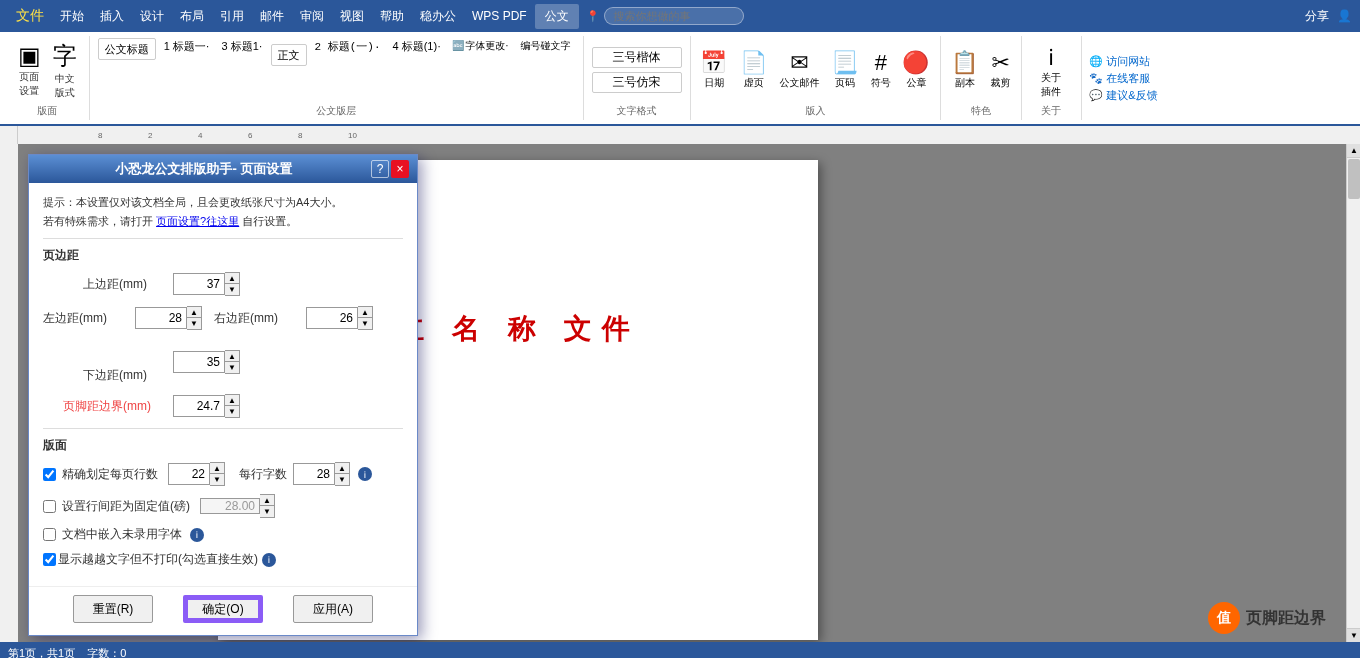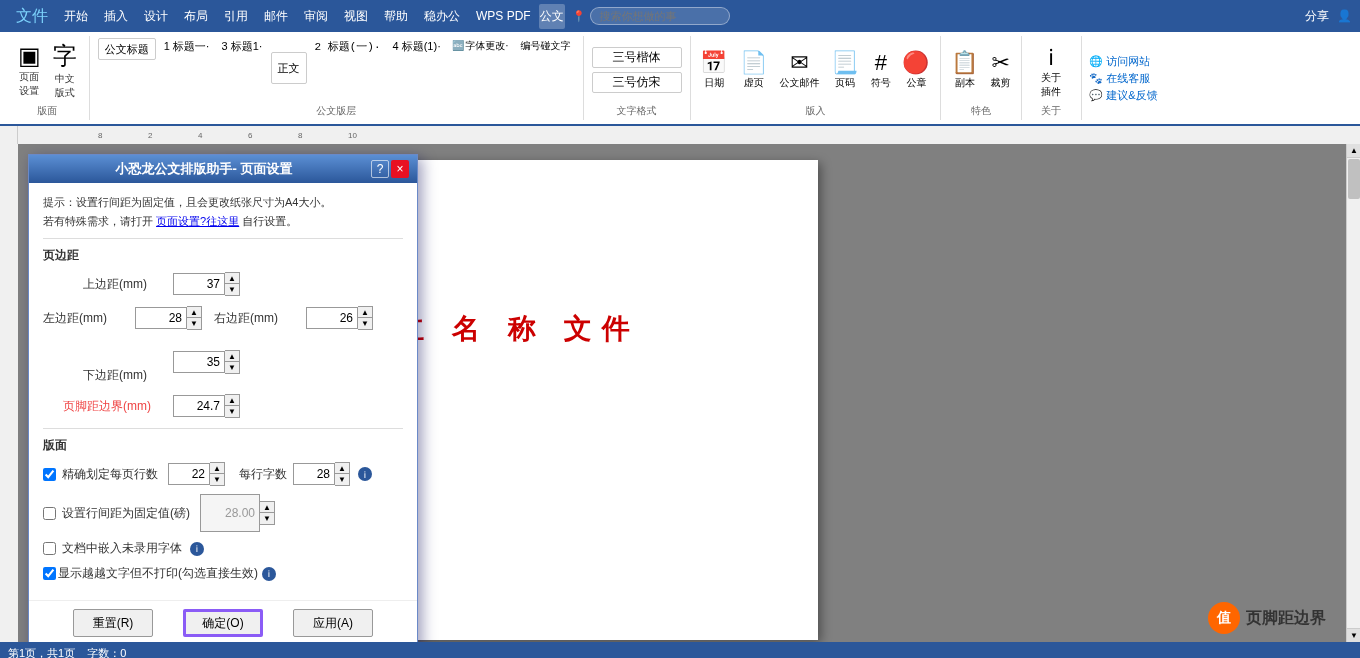--- a/index.html
+++ b/index.html
@@ -2,33 +2,33 @@
 <html><head>
   <meta charset="utf-8">
   <style>
     * { box-sizing: border-box; margin: 0; padding: 0; }
     body { font-family: 'SimSun', '宋体', sans-serif; font-size: 12px; background: #f0f0f0; overflow: hidden; width: 1360px; height: 658px; }
   </style>
 </head>
 <body>
 
 <div style="display:flex; align-items:center; background:#2b579a; height:32px; padding: 0 8px;">
-  <div style="color:#7dd3fc;font-size:16px;padding:4px 8px;cursor:pointer;">文件</div>
+  <div style="color:#fde047;font-size:14px;padding:4px 8px;cursor:pointer;">文件</div>
   <div style="color:#fff;font-size:12px;padding:4px 8px;cursor:pointer;">开始</div>
   <div style="color:#fff;font-size:12px;padding:4px 8px;cursor:pointer;">插入</div>
   <div style="color:#fff;font-size:12px;padding:4px 8px;cursor:pointer;">设计</div>
   <div style="color:#fff;font-size:12px;padding:4px 8px;cursor:pointer;">布局</div>
   <div style="color:#fff;font-size:12px;padding:4px 8px;cursor:pointer;">引用</div>
   <div style="color:#fff;font-size:12px;padding:4px 8px;cursor:pointer;">邮件</div>
   <div style="color:#fff;font-size:12px;padding:4px 8px;cursor:pointer;">审阅</div>
   <div style="color:#fff;font-size:12px;padding:4px 8px;cursor:pointer;">视图</div>
   <div style="color:#fff;font-size:12px;padding:4px 8px;cursor:pointer;">帮助</div>
   <div style="color:#fff;font-size:12px;padding:4px 8px;cursor:pointer;">稳办公</div>
   <div style="color:#fff;font-size:12px;padding:4px 8px;cursor:pointer;">WPS PDF</div>
-  <div style="color:#fff;font-size:12px;padding:4px 1px;cursor:pointer;background:rgba(255,255,255,0.25);border-radius:2px;">公文</div>
+  <div style="color:#fff;font-size:12px;padding:4px 10px;cursor:pointer;background:rgba(255,255,255,0.25);border-radius:2px;">公文</div>
   <div style="margin-left:8px;color:#fff;font-size:11px;">📍</div>
   <input style="margin-left: 4px; background: rgba(255, 255, 255, 0.15); border: 1px solid rgba(255, 255, 255, 0.4); color: rgb(255, 255, 255); padding: 2px 8px; font-size: 11px; width: 140px; border-radius: 10px; outline: none;" placeholder="搜索你想做的事">
   <div style="margin-left:auto;color:#fff;font-size:12px;padding:2px 8px;cursor:pointer;">分享</div>
   <div style="color:#fff;font-size:12px;cursor:pointer;">👤</div>
 </div>
 
 <div style="background:#fff;border-bottom:2px solid #2b579a;padding:4px 6px;display:flex;align-items:stretch;min-height:90px;">
 
   <div style="display:flex;flex-direction:column;align-items:center;border-right:1px solid #ddd;padding:2px 8px;min-width:80px;">
     <div style="display:flex;gap:4px;flex:1;align-items:center;">
@@ -44,21 +44,21 @@
       </div>
     </div>
     <div style="font-size:10px;color:#666;margin-top:2px;">版面</div>
   </div>
 
   <div style="display:flex;flex-direction:column;align-items:center;border-right:1px solid #ddd;padding:2px 8px;min-width:200px;">
     <div style="display:flex;gap:4px;flex:1;align-items:flex-start;flex-wrap:wrap;">
       <div style="display:flex;align-items:center;border:1px solid #ccc;padding:2px 6px;cursor:pointer;font-size:11px;white-space:nowrap;border-radius:2px;height:22px;">公文标题</div>
       <div style="font-size:11px;cursor:pointer;padding:1px 4px;">1 标题一·</div>
       <div style="font-size:11px;cursor:pointer;padding:1px 4px;">3 标题1·</div>
-      <div style="display:flex;align-items:center;border:1px solid #ccc;padding:2px 6px;cursor:pointer;font-size:11px;white-space:nowrap;border-radius:2px;height:32px;margin-top:14px;">正文</div>
+      <div style="display:flex;align-items:center;border:1px solid #ccc;padding:2px 6px;cursor:pointer;font-size:11px;white-space:nowrap;border-radius:2px;height:22px;margin-top:6px;">正文</div>
       <div style="font-size:11px;cursor:pointer;padding:1px 4px;font-family:Liberation Mono, monospace;">2 标题(一)·</div>
       <div style="font-size:11px;cursor:pointer;padding:1px 4px;">4 标题(1)·</div>
       <div style="font-size:10px;cursor:pointer;padding:1px 4px;">🔤字体更改·</div>
       <div style="font-size:10px;cursor:pointer;padding:1px 4px;">编号碰文字</div>
     </div>
     <div style="font-size:10px;color:#666;margin-top:2px;">公文版层</div>
   </div>
 
   <div style="display:flex;flex-direction:column;align-items:center;border-right:1px solid #ddd;padding:2px 8px;min-width:80px;">
     <div style="display:flex;gap:4px;flex:1;align-items:center;flex-direction:column;justify-content:center;">
@@ -171,21 +171,21 @@
 
         <div style="background:linear-gradient(to bottom,#5b8fd4,#2b579a);color:#fff;padding:5px 8px;display:flex;align-items:center;">
           <div style="flex:1;text-align:center;font-size:13px;font-weight:bold;">小恐龙公文排版助手- 页面设置</div>
           <span style="width:18px;height:18px;border:1px solid rgba(255,255,255,0.6);border-radius:2px;display:flex;align-items:center;justify-content:center;cursor:pointer;font-size:12px;margin-right:2px;">?</span>
           <span style="width:18px;height:18px;background:#e81123;border-radius:2px;display:flex;align-items:center;justify-content:center;cursor:pointer;font-size:12px;">×</span>
         </div>
 
         <div style="padding:10px 14px;">
 
           <div style="font-size:11px;color:#333;line-height:1.7;margin-bottom:8px;border-bottom:1px solid #ddd;padding-bottom:8px;">
-            <span>提示：设置行间距为固定值，且会更改纸张尺寸为A4大小。</span><br>
+            <span>提示：本设置仅对该文档全局，且会更改纸张尺寸为A4大小。</span><br>
             <span>若有特殊需求，请打开</span>
             <a href="#" style="color:#0000ee;text-decoration:underline;">页面设置?往这里</a>
             <span>自行设置。</span>
           </div>
 
           <div>
             <div style="font-size:12px;font-weight:bold;color:#333;margin-bottom:8px;">页边距</div>
 
             <div style="display:flex;align-items:center;margin-bottom:10px;padding-left:40px;">
               <label style="font-size:12px;color:#333;width:90px;">上边距(mm)</label>
@@ -261,21 +261,21 @@
                   <div style="width:14px;height:11px;background:#f0f0f0;display:flex;align-items:center;justify-content:center;cursor:pointer;font-size:8px;">▼</div>
                 </div>
               </div>
               <span style="width:14px;height:14px;background:#2b579a;color:#fff;border-radius:50%;font-size:9px;display:flex;align-items:center;justify-content:center;cursor:pointer;margin-left:2px;">ℹ</span>
             </div>
 
             <div style="display:flex;align-items:center;margin-bottom:8px;gap:6px;">
               <input type="checkbox" style="cursor: pointer;">
               <label style="font-size:12px;color:#333;">设置行间距为固定值(磅)</label>
               <div style="display:flex;align-items:center;margin-left:4px;">
-                <input type="text" style="width: 60px; height: 38px; border: 1px solid rgb(153, 153, 153); padding: 1px 4px; font-size: 12px; text-align: right; outline: none; background: rgb(245, 245, 245); color: rgb(153, 153, 153);" value="28.00">
+                <input type="text" style="width: 60px; height: 16px; border: 1px solid rgb(153, 153, 153); padding: 1px 4px; font-size: 12px; text-align: right; outline: none; background: rgb(245, 245, 245); color: rgb(153, 153, 153);" value="28.00">
                 <div style="display:flex;flex-direction:column;border:1px solid #999;border-left:none;">
                   <div style="width:14px;height:11px;background:#f0f0f0;display:flex;align-items:center;justify-content:center;cursor:pointer;font-size:8px;border-bottom:1px solid #999;">▲</div>
                   <div style="width:14px;height:11px;background:#f0f0f0;display:flex;align-items:center;justify-content:center;cursor:pointer;font-size:8px;">▼</div>
                 </div>
               </div>
             </div>
 
             <div style="display:flex;align-items:center;margin-bottom:8px;gap:6px;">
               <input type="checkbox" style="cursor: pointer;">
               <label style="font-size:12px;color:#333;">文档中嵌入未录用字体</label>
@@ -285,21 +285,21 @@
             <div style="display:flex;align-items:center;margin-bottom:8px;gap:2px;">
               <input type="checkbox" checked="" style="cursor: pointer;">
               <label style="font-size:12px;color:#333;">显示越越文字但不打印(勾选直接生效)</label>
               <span style="width:14px;height:14px;background:#2b579a;color:#fff;border-radius:50%;font-size:9px;display:flex;align-items:center;justify-content:center;cursor:pointer;margin-left:2px;">ℹ</span>
             </div>
           </div>
         </div>
 
         <div style="display:flex;justify-content:space-evenly;padding:8px 14px 12px;border-top:1px solid #eee;">
           <button style="width:80px;height:28px;background:#f0f0f0;border:1px solid #999;cursor:pointer;font-size:12px;border-radius:2px;font-family:SimSun,宋体,sans-serif;">重置(R)</button>
-          <button style="width:80px;height:28px;background:#f0f0f0;border:3px solid #8b5cf6;cursor:pointer;font-size:12px;border-radius:2px;font-family:SimSun,宋体,sans-serif;">确定(O)</button>
+          <button style="width:80px;height:28px;background:#f0f0f0;border:5px solid #8b5cf6;cursor:pointer;font-size:12px;border-radius:2px;font-family:SimSun,宋体,sans-serif;">确定(O)</button>
           <button style="width:80px;height:28px;background:#f0f0f0;border:1px solid #999;cursor:pointer;font-size:12px;border-radius:2px;font-family:SimSun,宋体,sans-serif;">应用(A)</button>
         </div>
       </div>
     </div>
 
   </div>
 
   <div style="width:14px;background:#f0f0f0;border-left:1px solid #ccc;flex-shrink:0;position:relative;">
     <div style="width:14px;height:14px;background:#e0e0e0;display:flex;align-items:center;justify-content:center;cursor:pointer;font-size:8px;border-bottom:1px solid #ccc;">▲</div>
     <div style="width:12px;height:40px;background:#c0c0c0;margin:1px auto;border-radius:2px;cursor:pointer;"></div>

